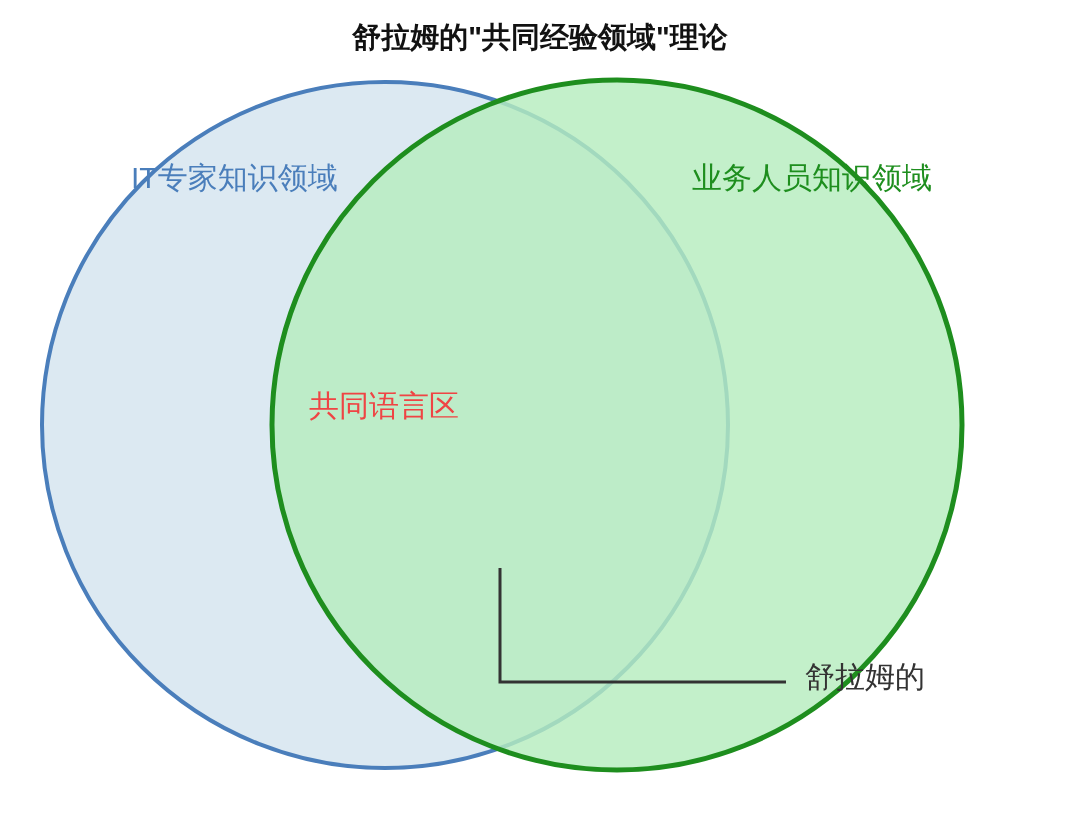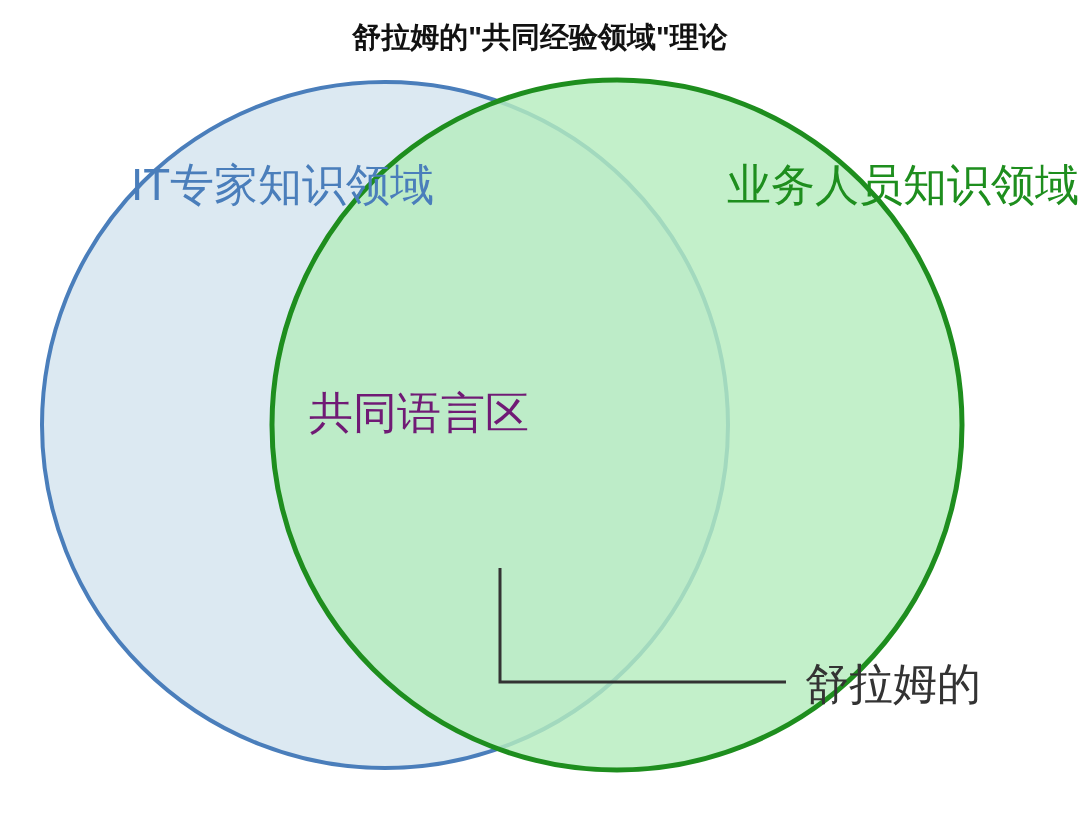--- a/index.html
+++ b/index.html
@@ -34,37 +34,37 @@
     white-space: nowrap;
   }
   .venn-svg {
     position: absolute;
     left: 0;
     top: 0;
   }
   .label-abs {
     position: absolute;
     white-space: nowrap;
-    font-size: 44px;
+    font-size: 30px;
     line-height: 1;
   }
   .label-left {
     left: 131px;
     top: 163px;
     color: #4A7EBB;
   }
   .label-right {
-    left: 727px;
+    left: 692px;
     top: 163px;
     color: #1E8E1E;
   }
   .label-center {
     left: 309px;
     top: 391px;
-    color: #701a75;
+    color: #ef4444;
   }
   .label-callout {
     left: 805px;
     top: 662px;
     color: #333333;
   }
 </style>
 </head>
 <body>
 

